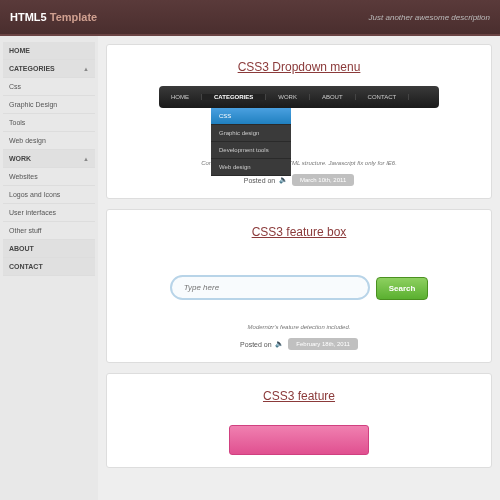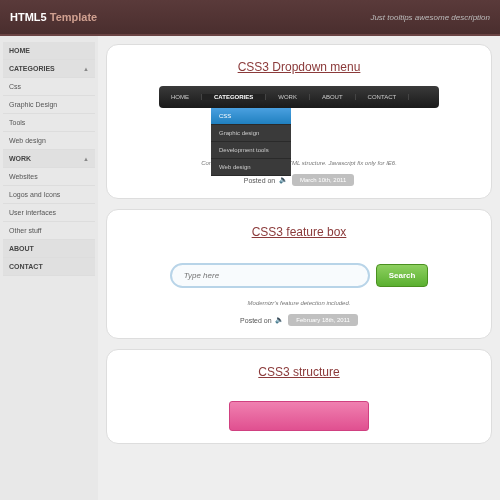--- a/index.html
+++ b/index.html
@@ -7,44 +7,44 @@
 .header{background:linear-gradient(#5a3a3a,#4a2e2e);height:36px;display:flex;align-items:center;padding:0 10px;border-bottom:2px solid #6a4444}
 .logo{color:#fff;font-size:11px;font-weight:bold}
 .logo .t{color:#d0a090}
 .tagline{margin-left:auto;color:#bbb;font-size:8px;font-style:italic}
 .container{display:flex;height:476px}
 .sidebar{width:98px;background:#e8e8e8;padding:6px 3px}
 .side-item{font-size:7px;color:#555;padding:5px 6px;border-bottom:1px solid #ddd;cursor:pointer;display:flex;justify-content:space-between;align-items:center}
 .side-head{font-weight:bold;color:#444;background:#e0e0e0}
 .arrow{font-size:6px;color:#888}
 .main{flex:1;padding:8px;background:#eee;overflow:hidden}
-.card{background:#fff;border:1px solid #ddd;border-radius:12px;padding:12px 18px;margin-bottom:10px;text-align:center}
+.card{background:#fff;border:1px solid #ddd;border-radius:3px;padding:12px 18px;margin-bottom:10px;text-align:center}
 .card-title{color:#8b3a3a;font-size:12px;text-decoration:underline;margin-bottom:12px;display:inline-block}
 .dropdown-demo{background:linear-gradient(#3a3a3a,#1a1a1a);border-radius:4px;height:22px;display:flex;align-items:center;margin:0 auto 0;width:280px;position:relative}
 .dd-item{color:#ccc;font-size:6px;padding:0 12px;border-right:1px solid #444}
 .dd-item.active{background:#222;color:#fff;font-weight:bold}
 .submenu{position:absolute;top:22px;left:52px;width:80px}
 .sub-item{background:#3a3a3a;color:#ccc;font-size:6px;padding:5px 8px;text-align:left;border-bottom:1px solid #2a2a2a}
 .sub-item.hl{background:linear-gradient(#4aa0e0,#2080c0);color:#fff}
 .desc{font-size:6px;color:#777;font-style:italic;margin-top:52px}
 .posted{font-size:7px;color:#555;margin-top:8px;display:flex;align-items:center;justify-content:center;gap:4px}
 .date-badge{background:#c0c0c0;color:#fff;font-size:6px;padding:3px 8px;border-radius:3px}
-.search-demo{display:flex;align-items:center;justify-content:center;gap:6px;margin:12px 0}
+.search-demo{display:flex;align-items:flex-end;justify-content:center;gap:6px;margin:24px 0}
 .search-box{border:2px solid #b8d4e8;border-radius:14px;padding:6px 12px;width:200px;background:#f8fbfd;display:flex;align-items:center}
 .search-input{border:none;background:none;font-size:8px;color:#aaa;font-style:italic;width:100%;outline:none}
 .search-btn{background:linear-gradient(#8ed060,#5ab030);color:#fff;border:1px solid #4a9020;border-radius:4px;padding:6px 12px;font-size:8px;font-weight:bold;cursor:pointer}
 .desc2{font-size:6px;color:#777;font-style:italic;margin-top:4px}
 .tooltip-demo{background:linear-gradient(#f080b0,#e05090);width:140px;height:30px;margin:10px auto 0;border-radius:3px;border:1px solid #d04080}
 </style>
 </head>
 <body>
 
 <div class="header">
 <span class="logo"><span>HTML5</span> <span class="t">Template</span></span>
-<span class="tagline">Just tooltips awesome description</span>
+<span class="tagline">Just another awesome description</span>
 </div>
 
 <div class="container">
 <div class="sidebar" id="sidebar">
       <div class="side-item side-head">HOME</div>
       <div class="side-item side-head">CATEGORIES<span class="arrow">▲</span></div>
       <div class="side-item">Css</div>
       <div class="side-item">Graphic Design</div>
       <div class="side-item">Tools</div>
       <div class="side-item">Web design</div>
@@ -91,18 +91,18 @@
 </div>
 <div class="desc2">Modernizr's feature detection included.</div>
 <div class="posted">
           <span>Posted on</span> 
           <span>🔈</span>
           <span class="date-badge">February 18th, 2011</span>
         </div>
 </div>
 
 <div class="card">
-<a class="card-title">CSS3 structure</a>
+<a class="card-title">CSS3 feature</a>
 <div class="tooltip-demo"></div>
 </div>
 
 </div>
 </div>
 
 </body></html>

